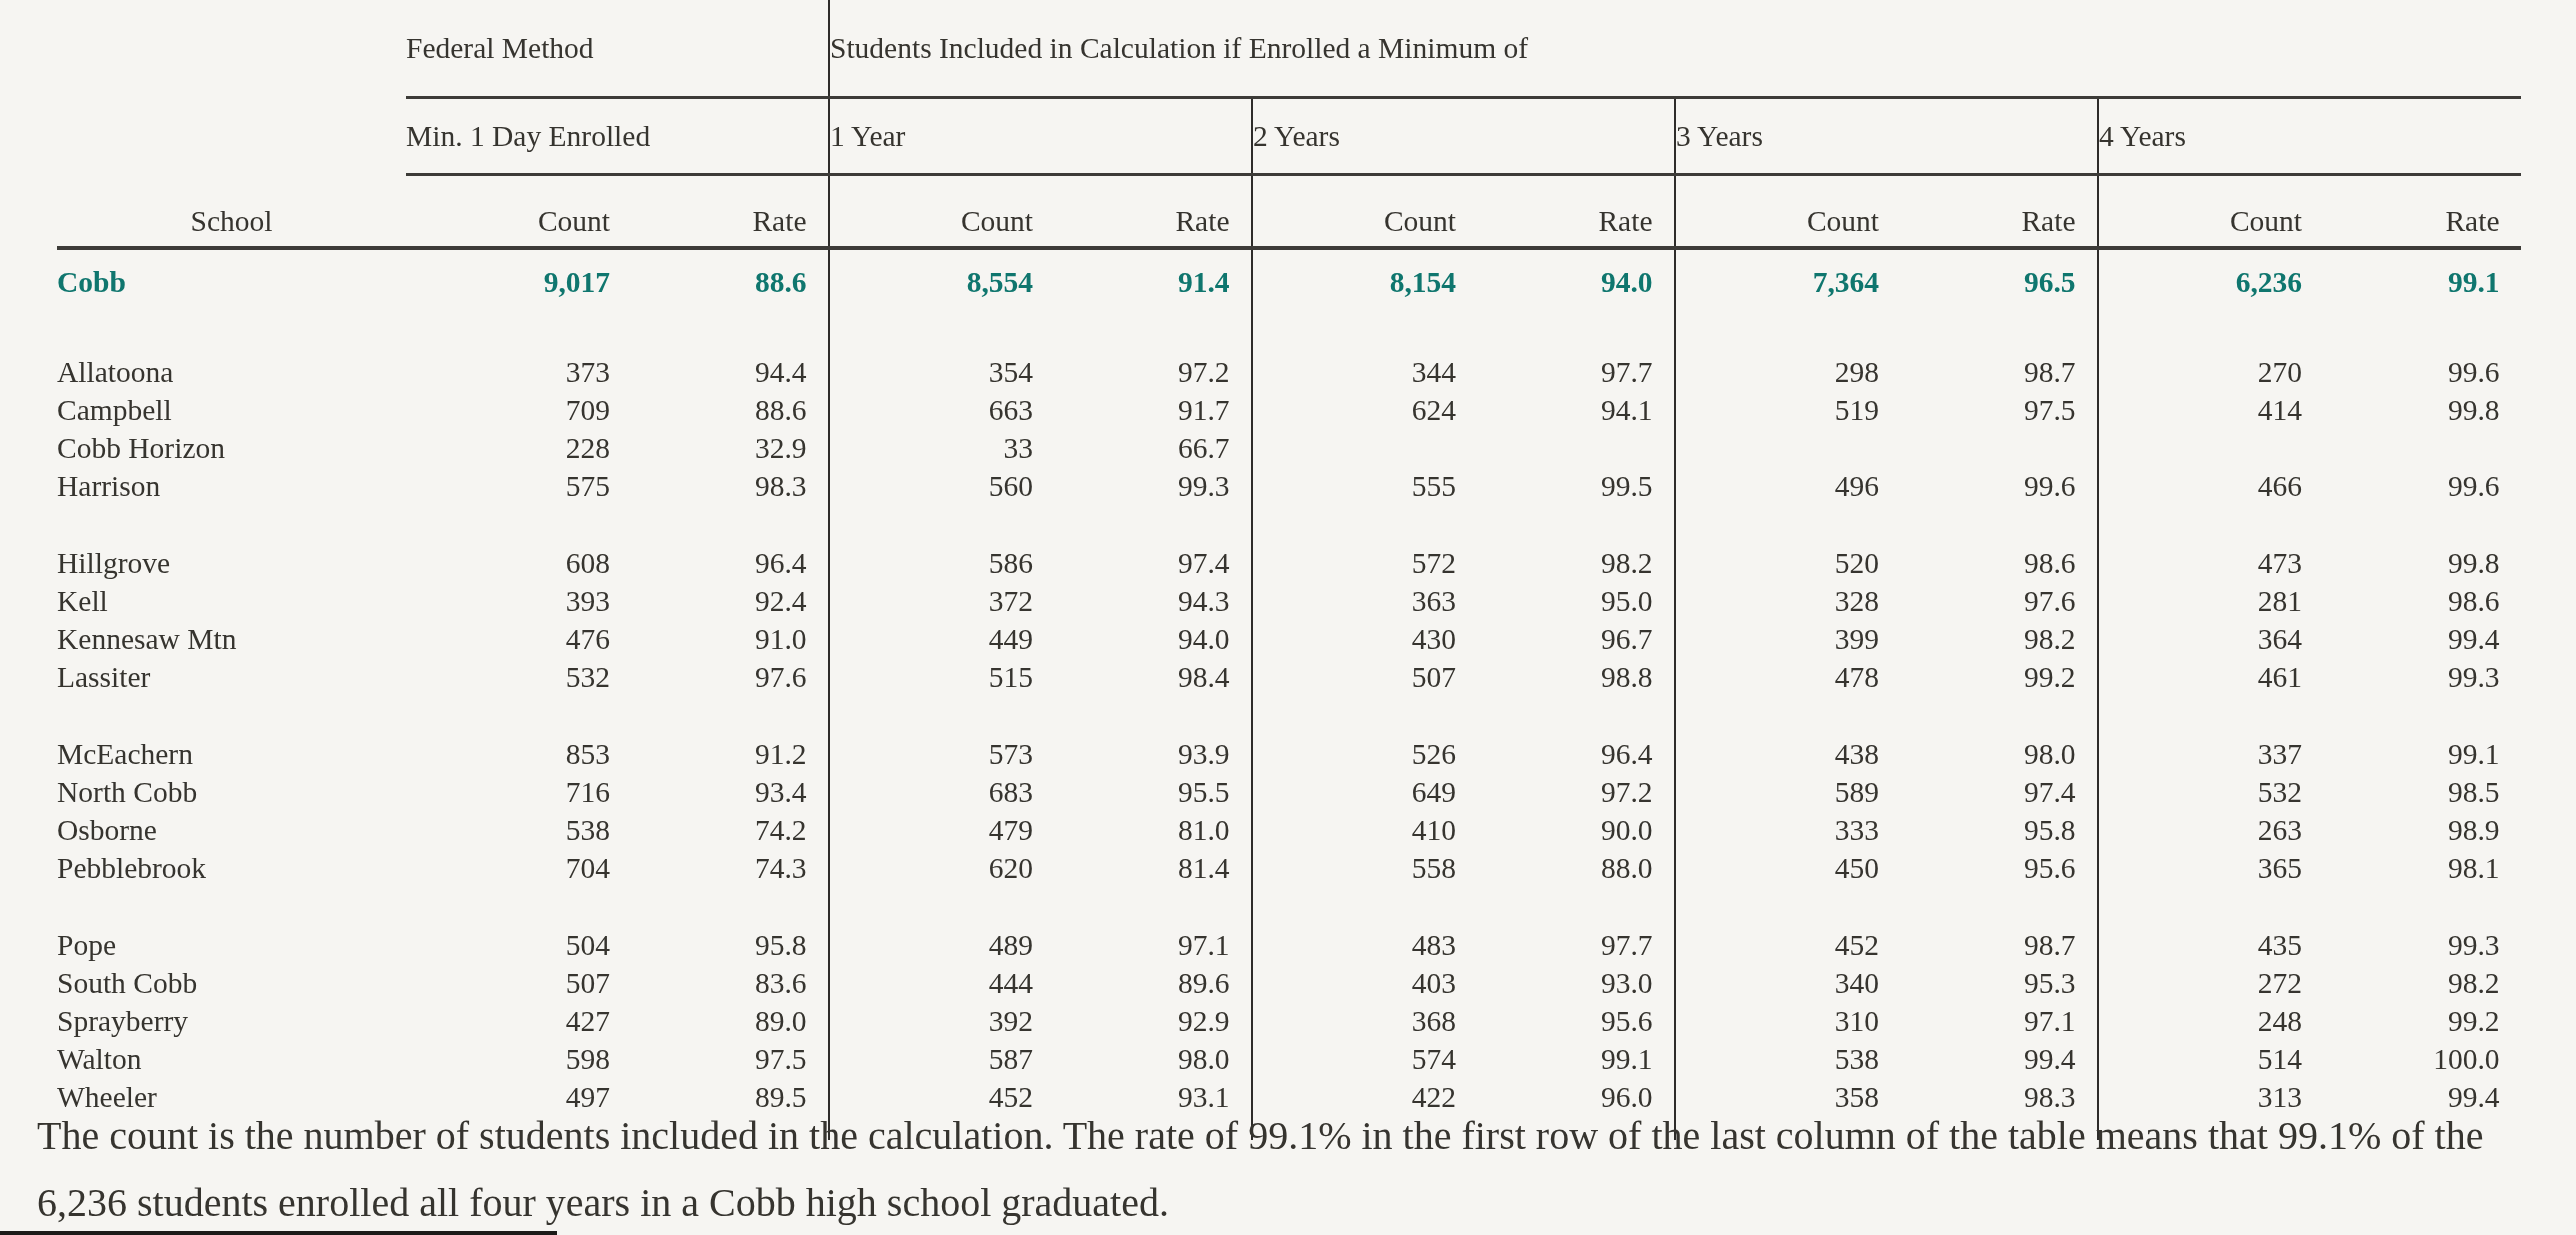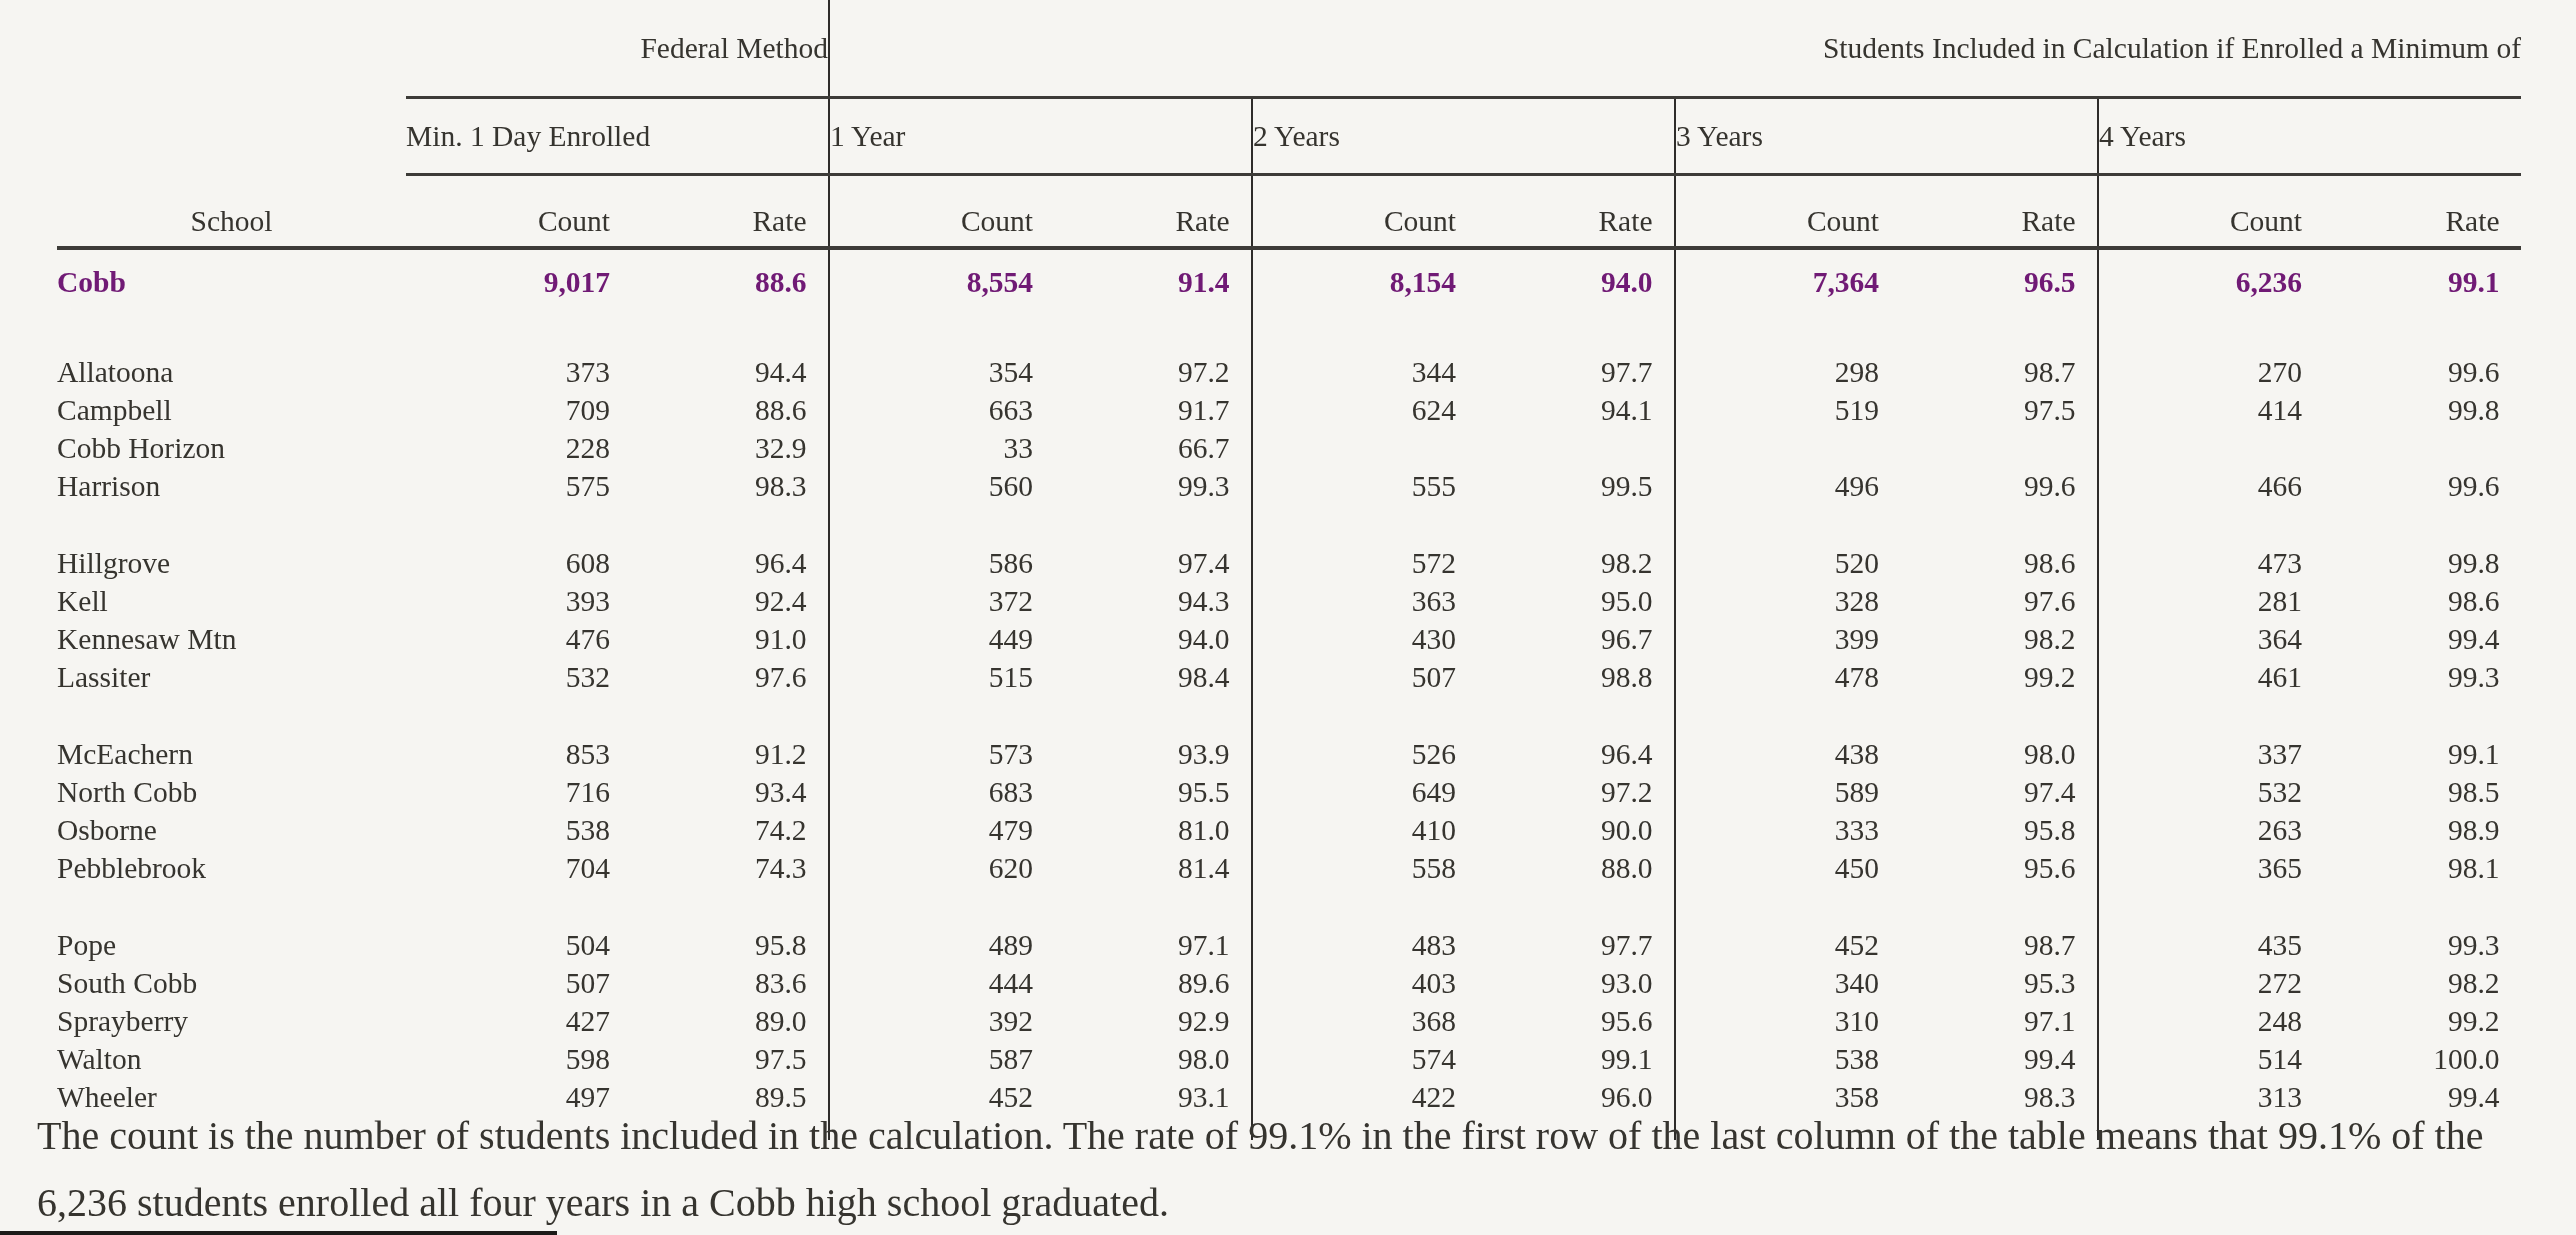--- a/index.html
+++ b/index.html
@@ -26,38 +26,38 @@
   col.c-rate   { width: 188px; }
 
   .grad th, .grad td {
     font-size: 29.5px;
     font-weight: normal;
     padding: 0;
     white-space: nowrap;
     overflow: hidden;
   }
   
-  tr.hrow1 th { height: 96px; vertical-align: middle; text-align: right; }
+  tr.hrow1 th { height: 96px; vertical-align: middle; text-align: left; }
   th.g1h { border-right: 2.7px solid #2e2c2a; border-bottom: 3.4px solid #3d3b38; }
   th.g2h { border-bottom: 3.4px solid #3d3b38; }
   
   tr.hrow2 th { height: 74px; vertical-align: middle; text-align: left; }
   tr.hrow2 th.yearh { border-bottom: 3.4px solid #3d3b38; }
   
   tr.hrow3 th { height: 62px; vertical-align: bottom; padding-bottom: 8px; border-bottom: 4.7px solid #3d3b38; }
   tr.hrow3 th.schoolh { text-align: center; }
   
   .vline { border-right: 2.7px solid #2e2c2a; }
   
   td.school { text-align: left; vertical-align: middle; }
   td.num { text-align: right; vertical-align: middle; }
   td.count { padding-right: 31px; }
   td.rate  { padding-right: 21.5px; }
   tr.datarow td { height: 38px; }
-  tr.hl td { height: 64px; font-weight: bold; color: #701a75; }
+  tr.hl td { height: 64px; font-weight: bold; color: #0f766e; }
   tr.gap td { height: 39px; }
   tr.endpad td { height: 24px; }
 
   .footnote {
     position: absolute;
     left: 37px; top: 1102px;
     width: 2509px;
     font-size: 40px;
     line-height: 1.68;
     color: #36342f;

